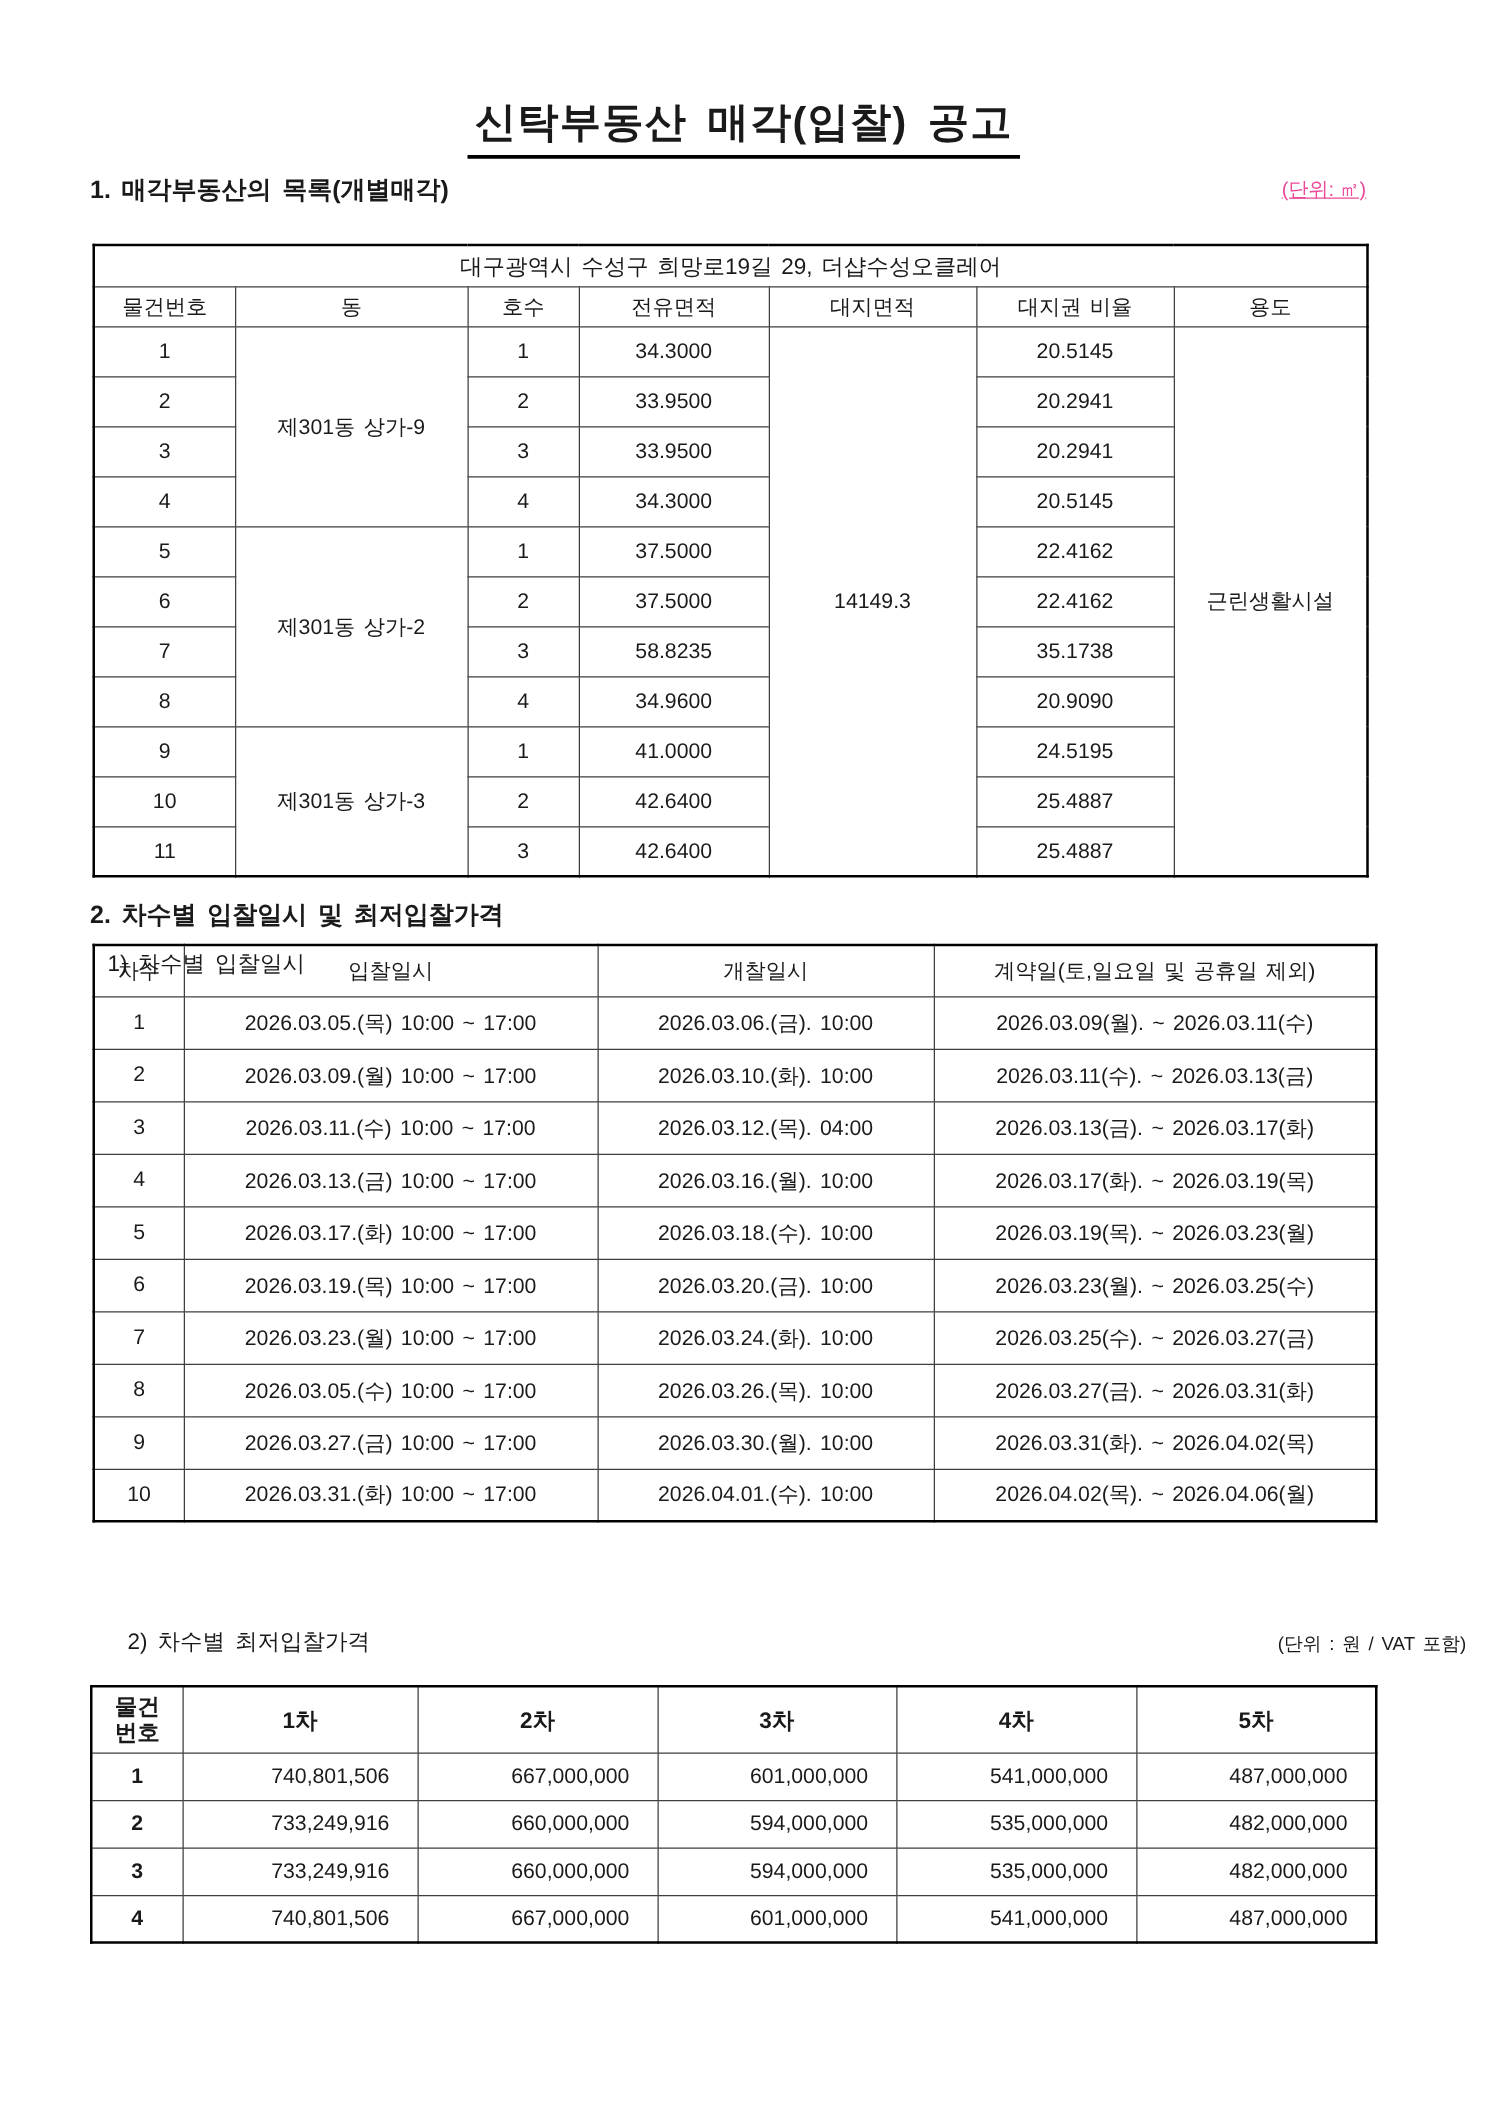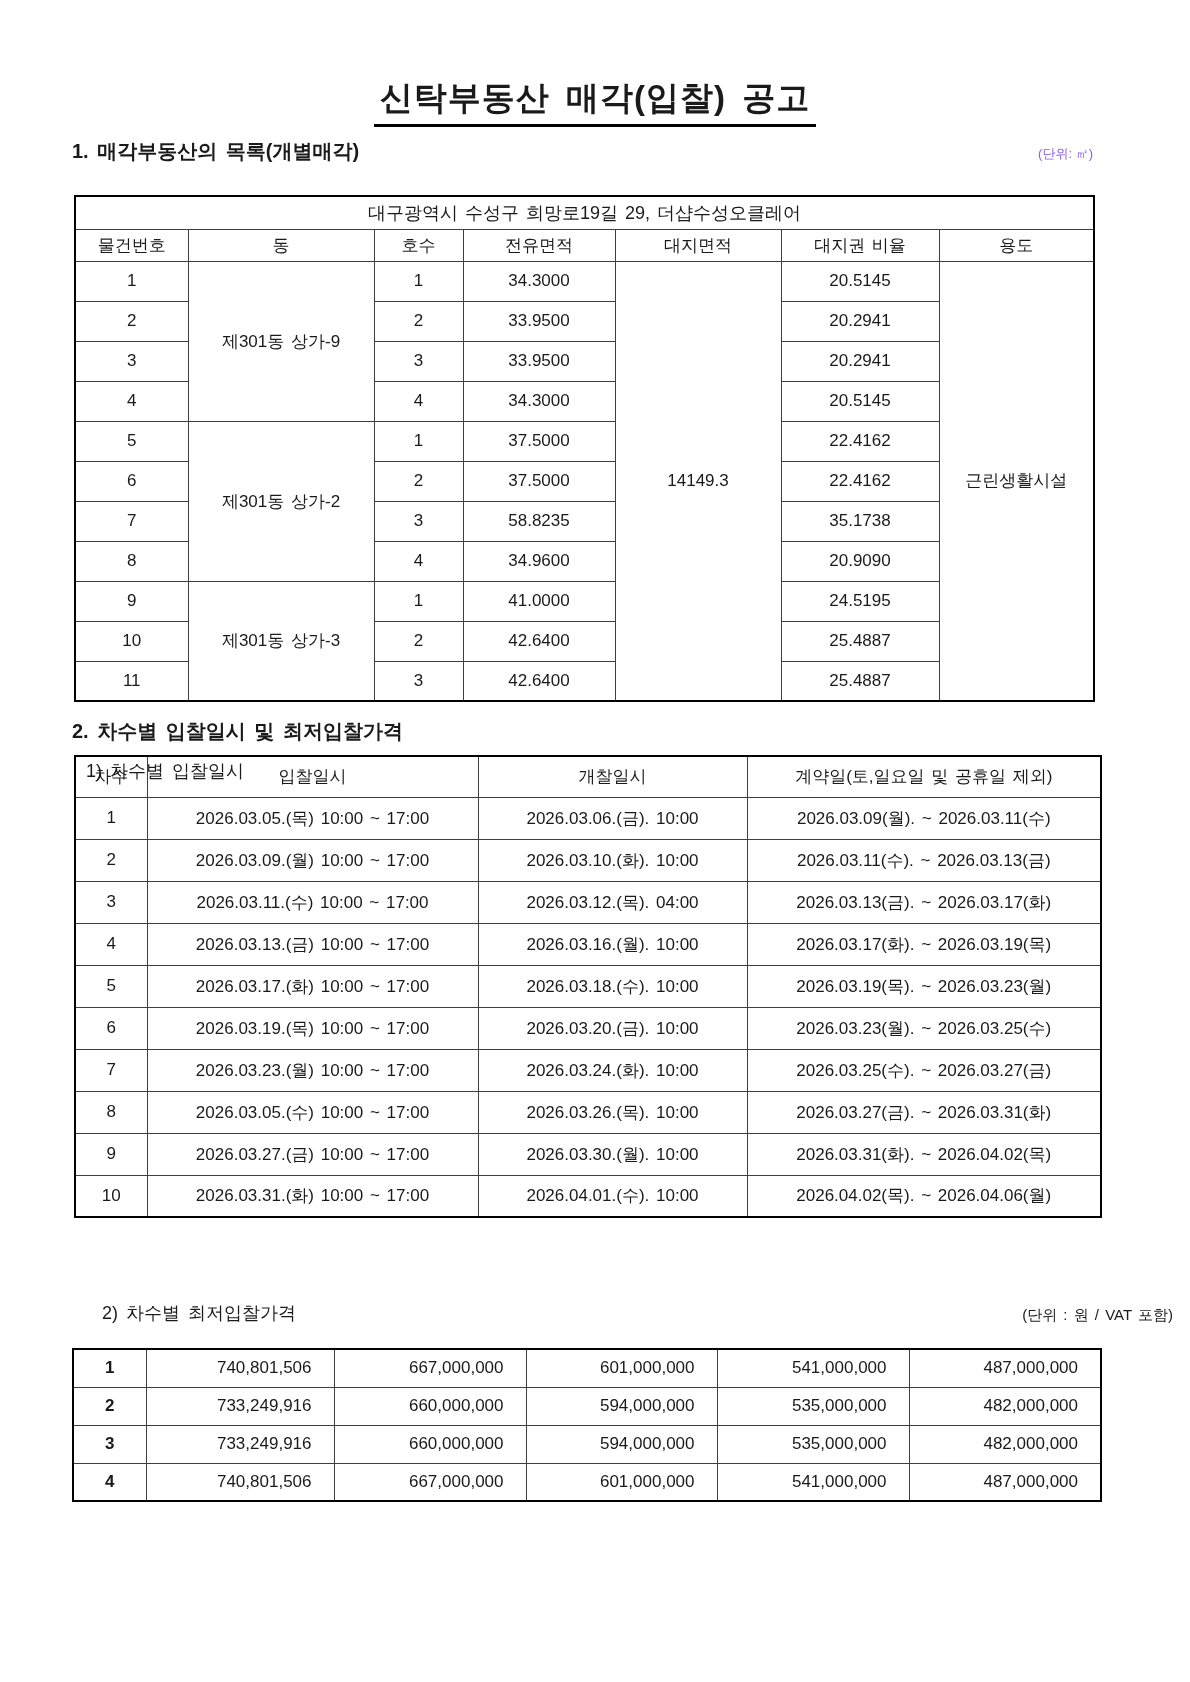--- a/index.html
+++ b/index.html
@@ -13,21 +13,21 @@
   .title{
     display:inline-block;font-size:33px;font-weight:bold;letter-spacing:1px;
     word-spacing:6px;border-bottom:3px solid #000;padding:0 6px 3px 6px;
   }
   
   .s1-head{
     position:absolute;top:138px;left:72px;width:1021px;
     display:flex;justify-content:space-between;align-items:flex-end;gap:22px;
   }
   .h-bold{font-size:20px;font-weight:bold;word-spacing:3px;}
-  .unit-small{font-size:13px;color:#8b5cf6;padding-bottom:2px;}
+  .unit-small{font-size:16px;color:#ec4899;padding-bottom:2px;text-decoration:underline;}
   .s2-heading{position:absolute;top:718px;left:72px;font-size:20px;font-weight:bold;word-spacing:3px;}
   .s2-sub1{position:absolute;top:759px;left:86px;font-size:18px;word-spacing:3px;}
   .s3-row{
     position:absolute;top:1301px;left:102px;width:1071px;
     display:flex;justify-content:space-between;align-items:flex-end;
   }
   .s3-sub{font-size:18px;word-spacing:3px;}
   .unit-mid{font-size:15px;word-spacing:2px;}
   
   table{border-collapse:collapse;table-layout:fixed;border-radius:13px;}
@@ -251,20 +251,29 @@
   <table class="tbl t3">
     <colgroup>
       <col style="width:73px">
         <col style="width:188px">
         <col style="width:192px">
       <col style="width:191px">
         <col style="width:192px">
         <col style="width:192px">
     </colgroup>
     <tbody>
+        <tr class="r-head">
+      <th class="th-first">물건
+번호</th>
+      <th>1차</th>
+      <th>2차</th>
+      <th>3차</th>
+      <th>4차</th>
+      <th>5차</th>
+    </tr>
     <tr class="r-data">
       <td class="c-no">1</td>
       <td class="c-val">740,801,506</td>
       <td class="c-val">667,000,000</td>
       <td class="c-val">601,000,000</td>
       <td class="c-val">541,000,000</td>
       <td class="c-val">487,000,000</td>
     </tr>
     <tr class="r-data">
       <td class="c-no">2</td>

